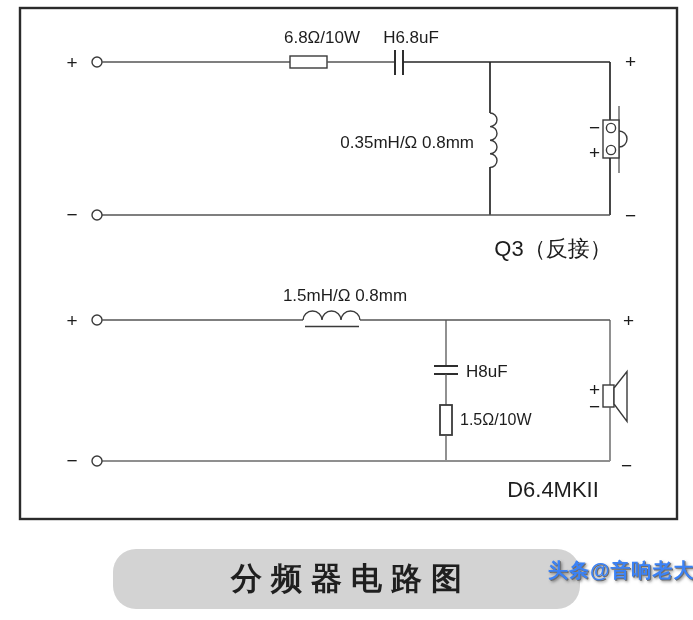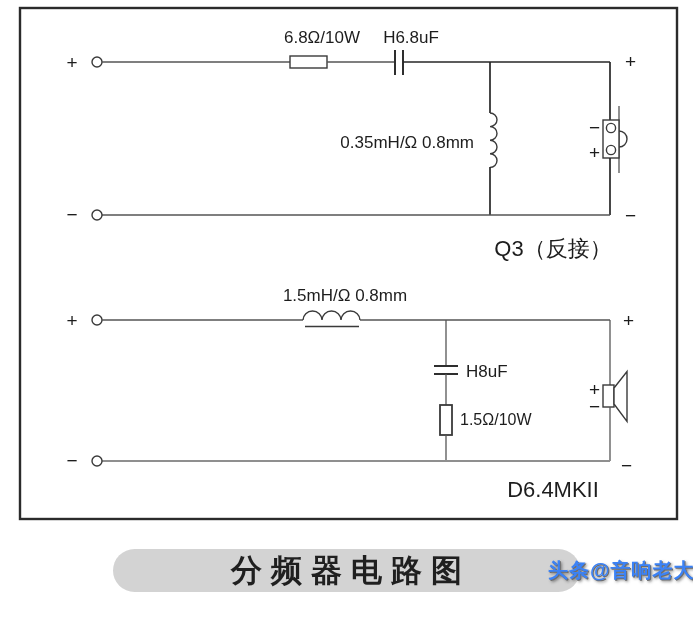--- a/index.html
+++ b/index.html
@@ -14,21 +14,21 @@
   .sym  { font-size:19px; }
   .name { font-size:22px; }
   .wire      { stroke:#555555; stroke-width:1.3; fill:none; }
   .wire-dark { stroke:#262626; stroke-width:1.7; fill:none; }
   .wire-gray { stroke:#8f8f8f; stroke-width:2.2; fill:none; }
   .plate     { stroke:#2e2e2e; stroke-width:2; fill:none; }
   .comp      { stroke:#3a3a3a; stroke-width:1.4; fill:#ffffff; }
   .coil      { stroke:#3a3a3a; stroke-width:1.4; fill:none; }
   .frame     { stroke:#2b2b2b; stroke-width:2.4; fill:none; }
   .caption-pill {
-    position:absolute; left:113px; top:549px; width:467px; height:43px;
+    position:absolute; left:113px; top:549px; width:467px; height:60px;
     background:#d3d3d3; border-radius:23px;
     display:flex; align-items:center; justify-content:center;
   }
   .caption-text {
     font-size:31px; font-weight:600; letter-spacing:9px; text-indent:9px;
     color:#1f1f1f; white-space:nowrap;
   }
   .watermark {
     position:absolute; left:548px; top:557px;
     font-size:20px; font-weight:700; letter-spacing:1px; white-space:nowrap;

